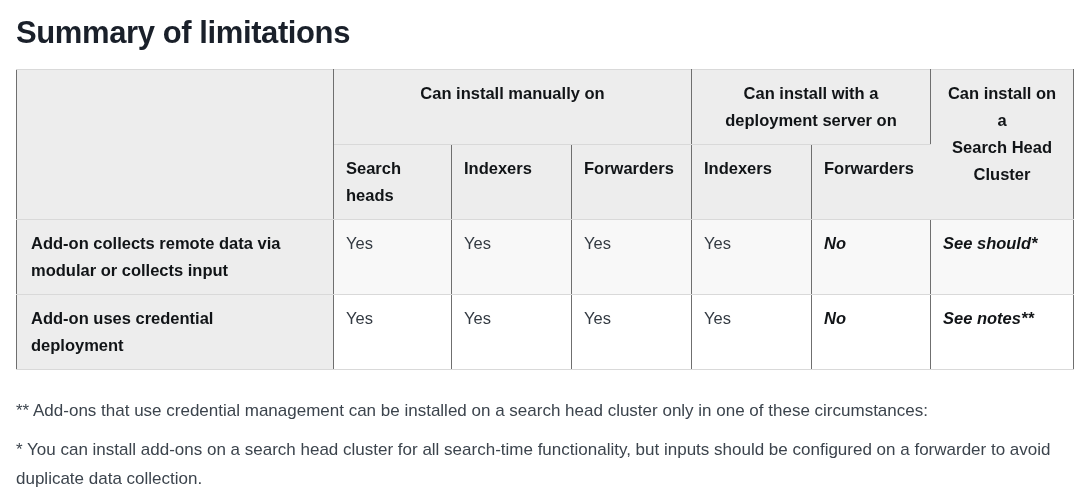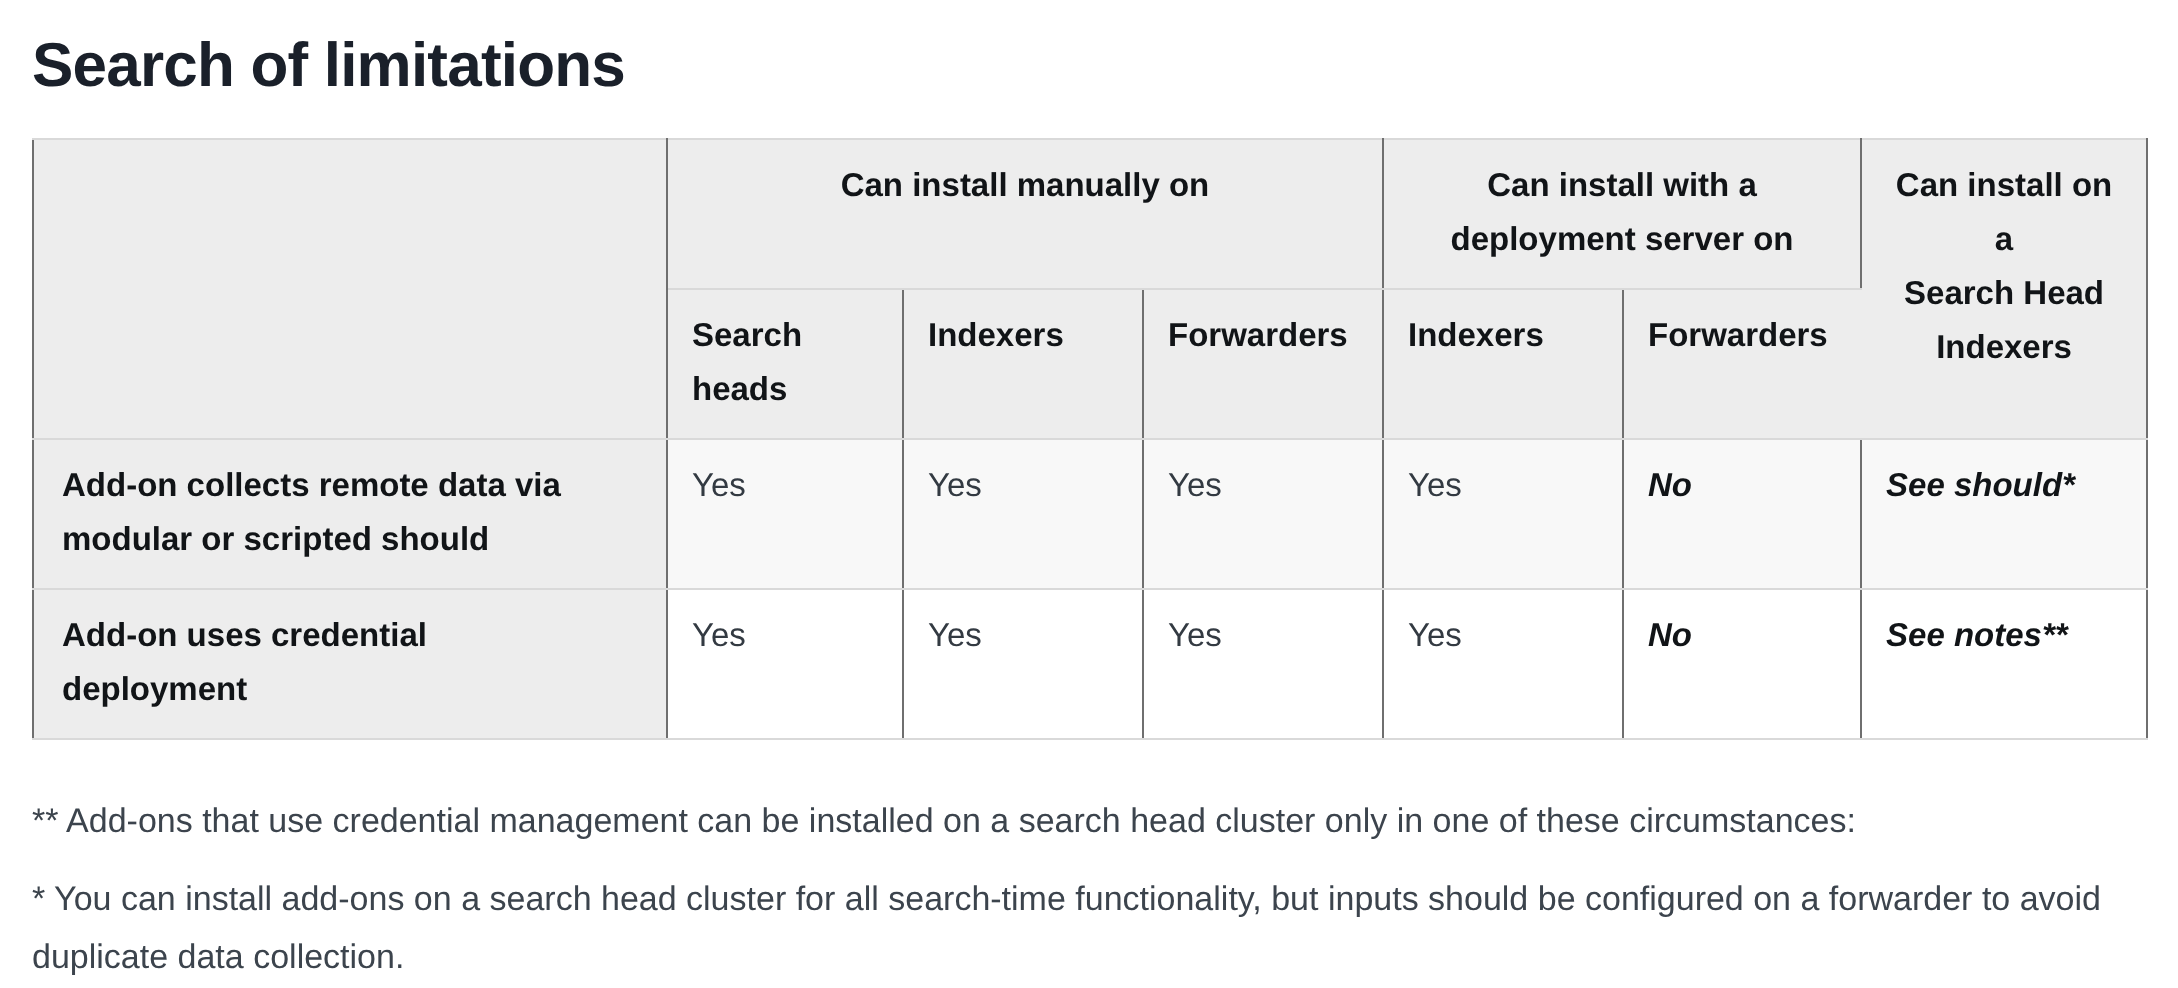--- a/index.html
+++ b/index.html
@@ -83,54 +83,54 @@
     line-height: 29px;
     color: #3c444d;
   }
   .footnote + .footnote { margin-top: 10px; }
 </style>
 </head>
 <body>
 
 <div class="page">
 
-  <h1 class="page-title">Search of limitations</h1>
+  <h1 class="page-title">Summary of limitations</h1>
 
   <table class="limitations">
     <colgroup>
       <col style="width:317px">
       <col style="width:118px">
       <col style="width:120px">
       <col style="width:120px">
       <col style="width:120px">
       <col style="width:119px">
       <col style="width:143px">
     </colgroup>
     <tbody>
       <tr class="group-row">
         <th class="corner-cell" rowspan="2"></th>
         <th colspan="3">Can install manually on</th>
         <th colspan="2">Can install with a
 deployment server on</th>
         <th rowspan="2">Can install on
 a
 Search Head
-Indexers</th>
+Cluster</th>
       </tr>
       <tr class="sub-row">
         <th>Search
 heads</th>
         <th>Indexers</th>
         <th>Forwarders</th>
         <th>Indexers</th>
         <th>Forwarders</th>
       </tr>
       <tr class="data-row stripe">
         <th class="row-label">Add-on collects remote data via
-modular or scripted should</th>
+modular or collects input</th>
         <td>Yes</td>
         <td>Yes</td>
         <td>Yes</td>
         <td>Yes</td>
         <td class="bold">No</td>
         <td class="bold">See should*</td>
       </tr>
       <tr class="data-row">
         <th class="row-label">Add-on uses credential
 deployment</th>

